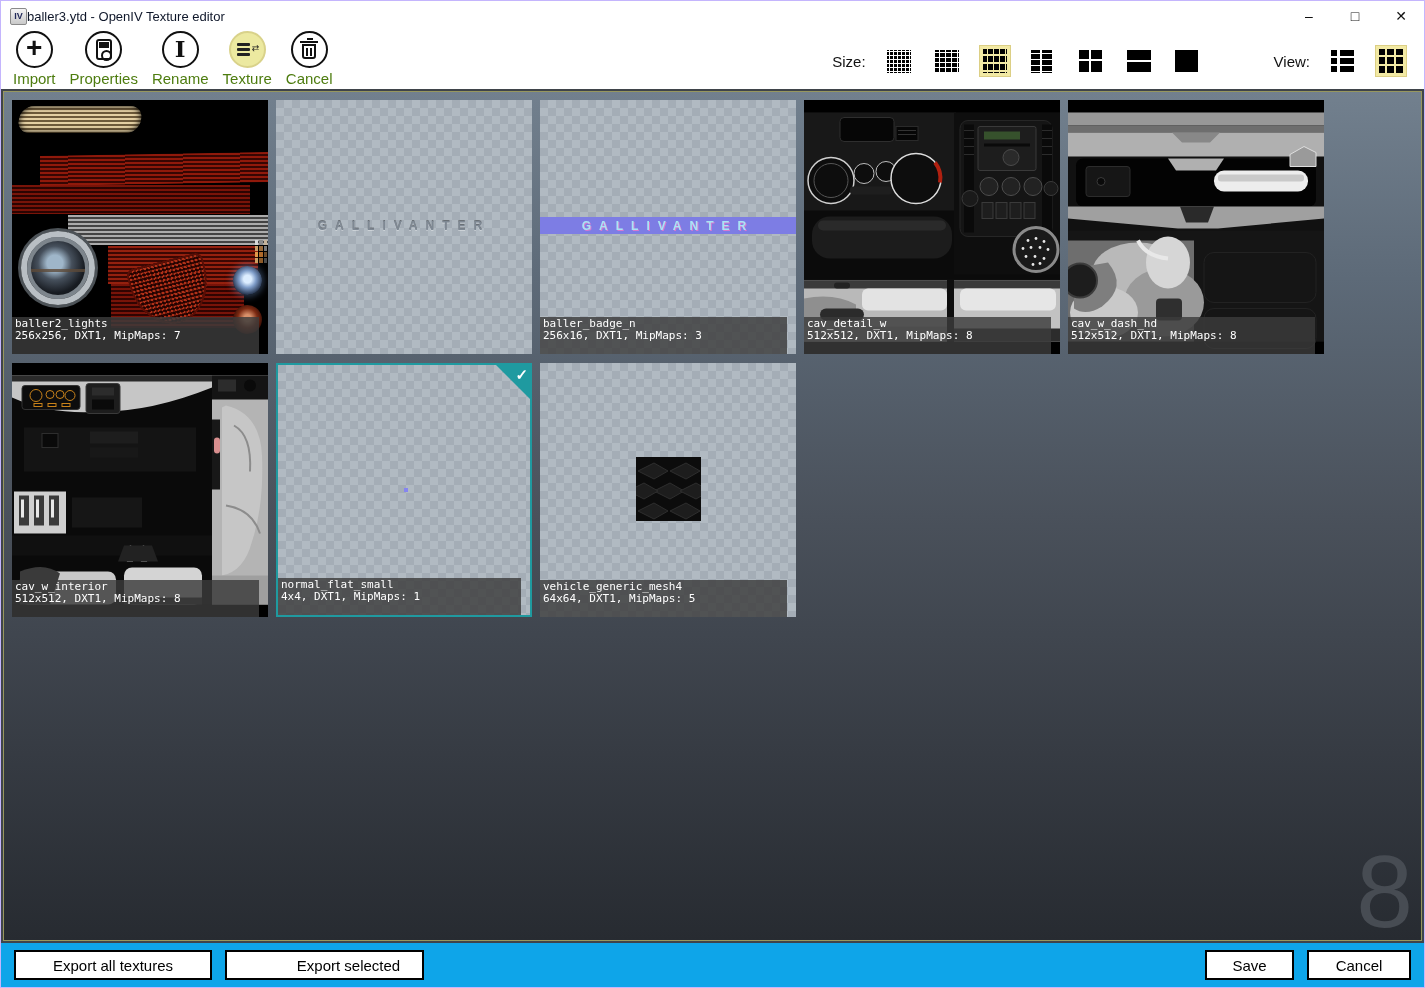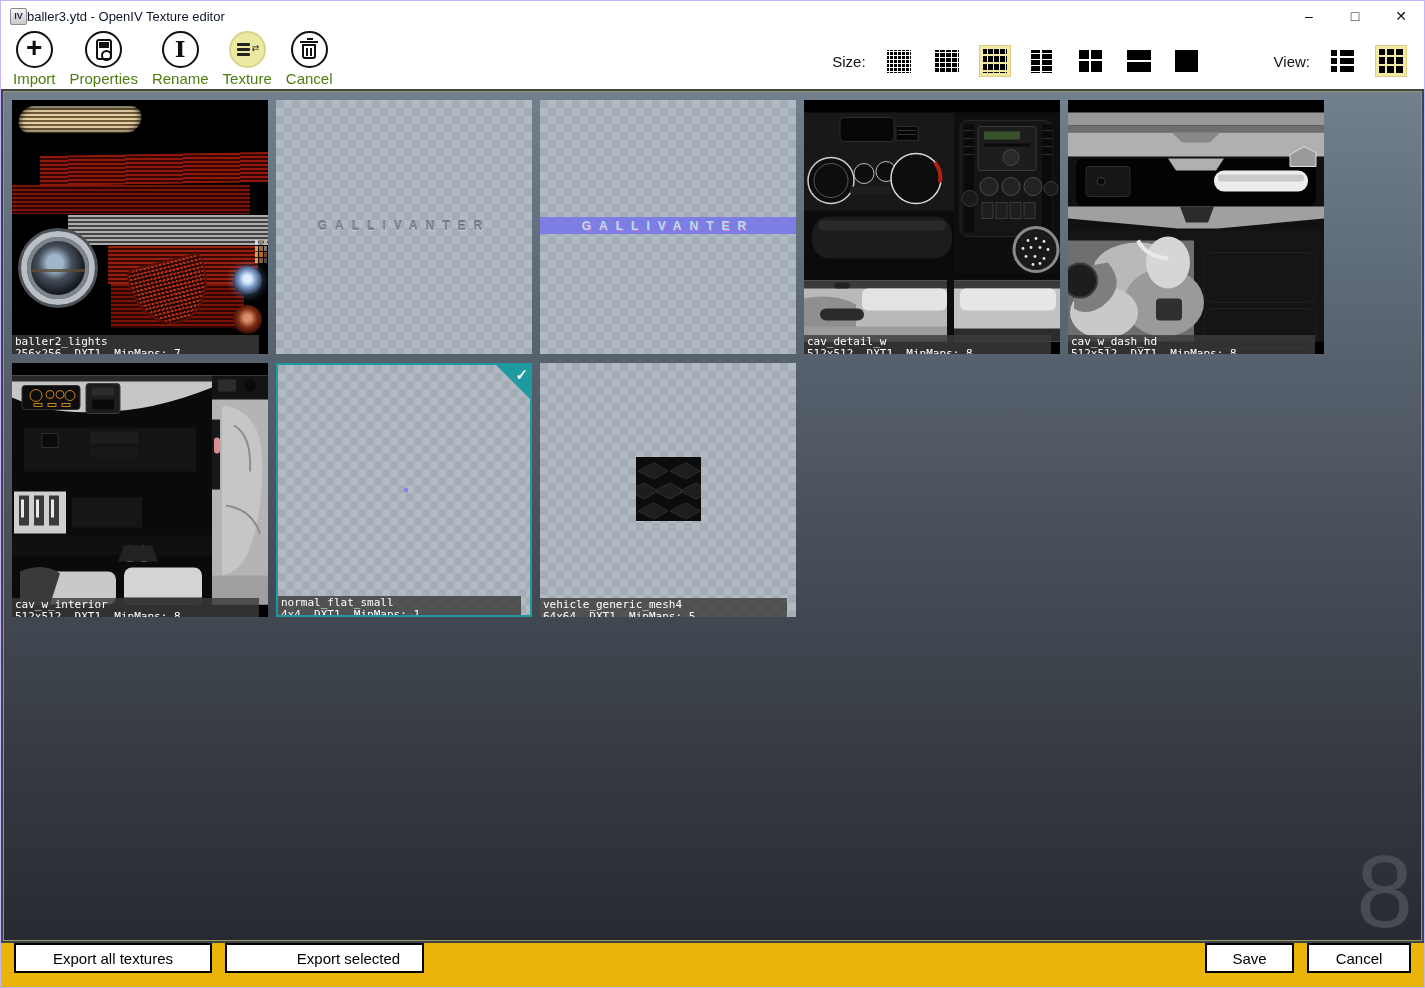--- a/index.html
+++ b/index.html
@@ -51,21 +51,21 @@
              background:linear-gradient(180deg,#72808e 0%, #5d6a78 22%, #4a515b 50%, #363b43 78%, #272b31 100%); }
   .grid { position:absolute; inset:0; padding:8px; display:flex; flex-wrap:wrap; gap:9px 8px; align-content:flex-start; }
 
   .tile { width:256px; height:254px; position:relative; flex:0 0 auto; }
   .tile.sel { border:2px solid #1f9aa0; }
   .thumb { position:absolute; inset:0; overflow:hidden; background:#000; }
   .checker { background-color:#a4adb6;
     background-image:linear-gradient(45deg,#b1bac2 25%,transparent 25%,transparent 75%,#b1bac2 75%),
                      linear-gradient(45deg,#b1bac2 25%,transparent 25%,transparent 75%,#b1bac2 75%);
     background-position:0 0, 8px 8px; background-size:16px 16px; }
-  .tlabel { position:absolute; left:0; right:9px; bottom:0; height:19px; background:rgba(60,60,60,0.82);
+  .tlabel { position:absolute; left:0; right:9px; bottom:0; height:37px; background:rgba(60,60,60,0.82);
             color:#fff; font-family:"DejaVu Sans Mono", monospace; font-size:11px; line-height:12px;
             padding:1px 0 0 3px; white-space:nowrap; overflow:hidden; }
   .checkcorner { position:absolute; top:0; right:0; width:0; height:0;
                  border-left:34px solid transparent; border-top:34px solid #1f9aa0; z-index:3; }
   .checkmark { position:absolute; top:1px; right:2px; color:#fff; font-size:15px; font-weight:bold; z-index:4; }
 
   
   .badgetext { position:absolute; left:0; right:0; top:119px; text-align:center; font-size:12px; font-weight:bold;
                letter-spacing:8px; color:#7e8893; text-shadow:0 1px 0 rgba(255,255,255,.35), 0 -1px 0 rgba(0,0,0,.35); }
   .nstrip { position:absolute; left:0; right:0; top:117px; height:17px; background:#7d7de4; }
@@ -108,21 +108,21 @@
   .artsvg { position:absolute; inset:0; width:100%; height:100%; }
 
   
   .mesh { position:absolute; left:96px; top:94px; width:65px; height:64px; background:#101010; }
 
   
   .countmark { position:absolute; right:8px; bottom:0px; font-size:102px; line-height:.92;
                color:#474c53; font-weight:normal; }
 
   
-  .footer { height:44px; background:#eab308; display:flex; align-items:flex-start; padding:0 13px; flex:0 0 auto; }
+  .footer { height:44px; background:#0ea5e9; display:flex; align-items:center; padding:0 13px; flex:0 0 auto; }
   .fbtn { height:30px; border:2px solid #000; background:#fff; font-size:15px; color:#000;
           display:flex; align-items:center; justify-content:center; font-family:"Liberation Sans",sans-serif; cursor:default; }
   .b-exportall { width:198px; margin-right:13px; }
   .b-exportsel { width:199px; margin-right:auto;padding-left:48px; }
   .b-save { width:89px; margin-right:13px; }
   .b-cancel { width:104px; }
 </style>
 </head>
 <body>
 
@@ -309,20 +309,24 @@
           <div class="thumb checker">
             <div class="badgetext">GALLIVANTER</div>
           </div>
         </div>
 
         <div class="tile">
           <div class="thumb checker">
             <div class="nstrip">
               <div class="badgetext">GALLIVANTER</div>
             </div>
+          </div>
+          <div class="tlabel">
+            <div>baller_badge_n</div>
+            <div>256x16, DXT1, MipMaps: 3</div>
           </div>
         </div>
 
         <div class="tile">
           <div class="thumb">
             <svg class="artsvg" viewBox="0 0 256 229">
               <rect width="256" height="229" fill="#0b0b0b"></rect>
               <rect x="0" y="0" width="152" height="98" fill="#181818"></rect>
               <rect x="36" y="5" width="54" height="24" rx="4" fill="#060606" stroke="#2e2e2e"></rect>
               <rect x="92" y="14" width="22" height="14" fill="#060606" stroke="#2a2a2a"></rect>

